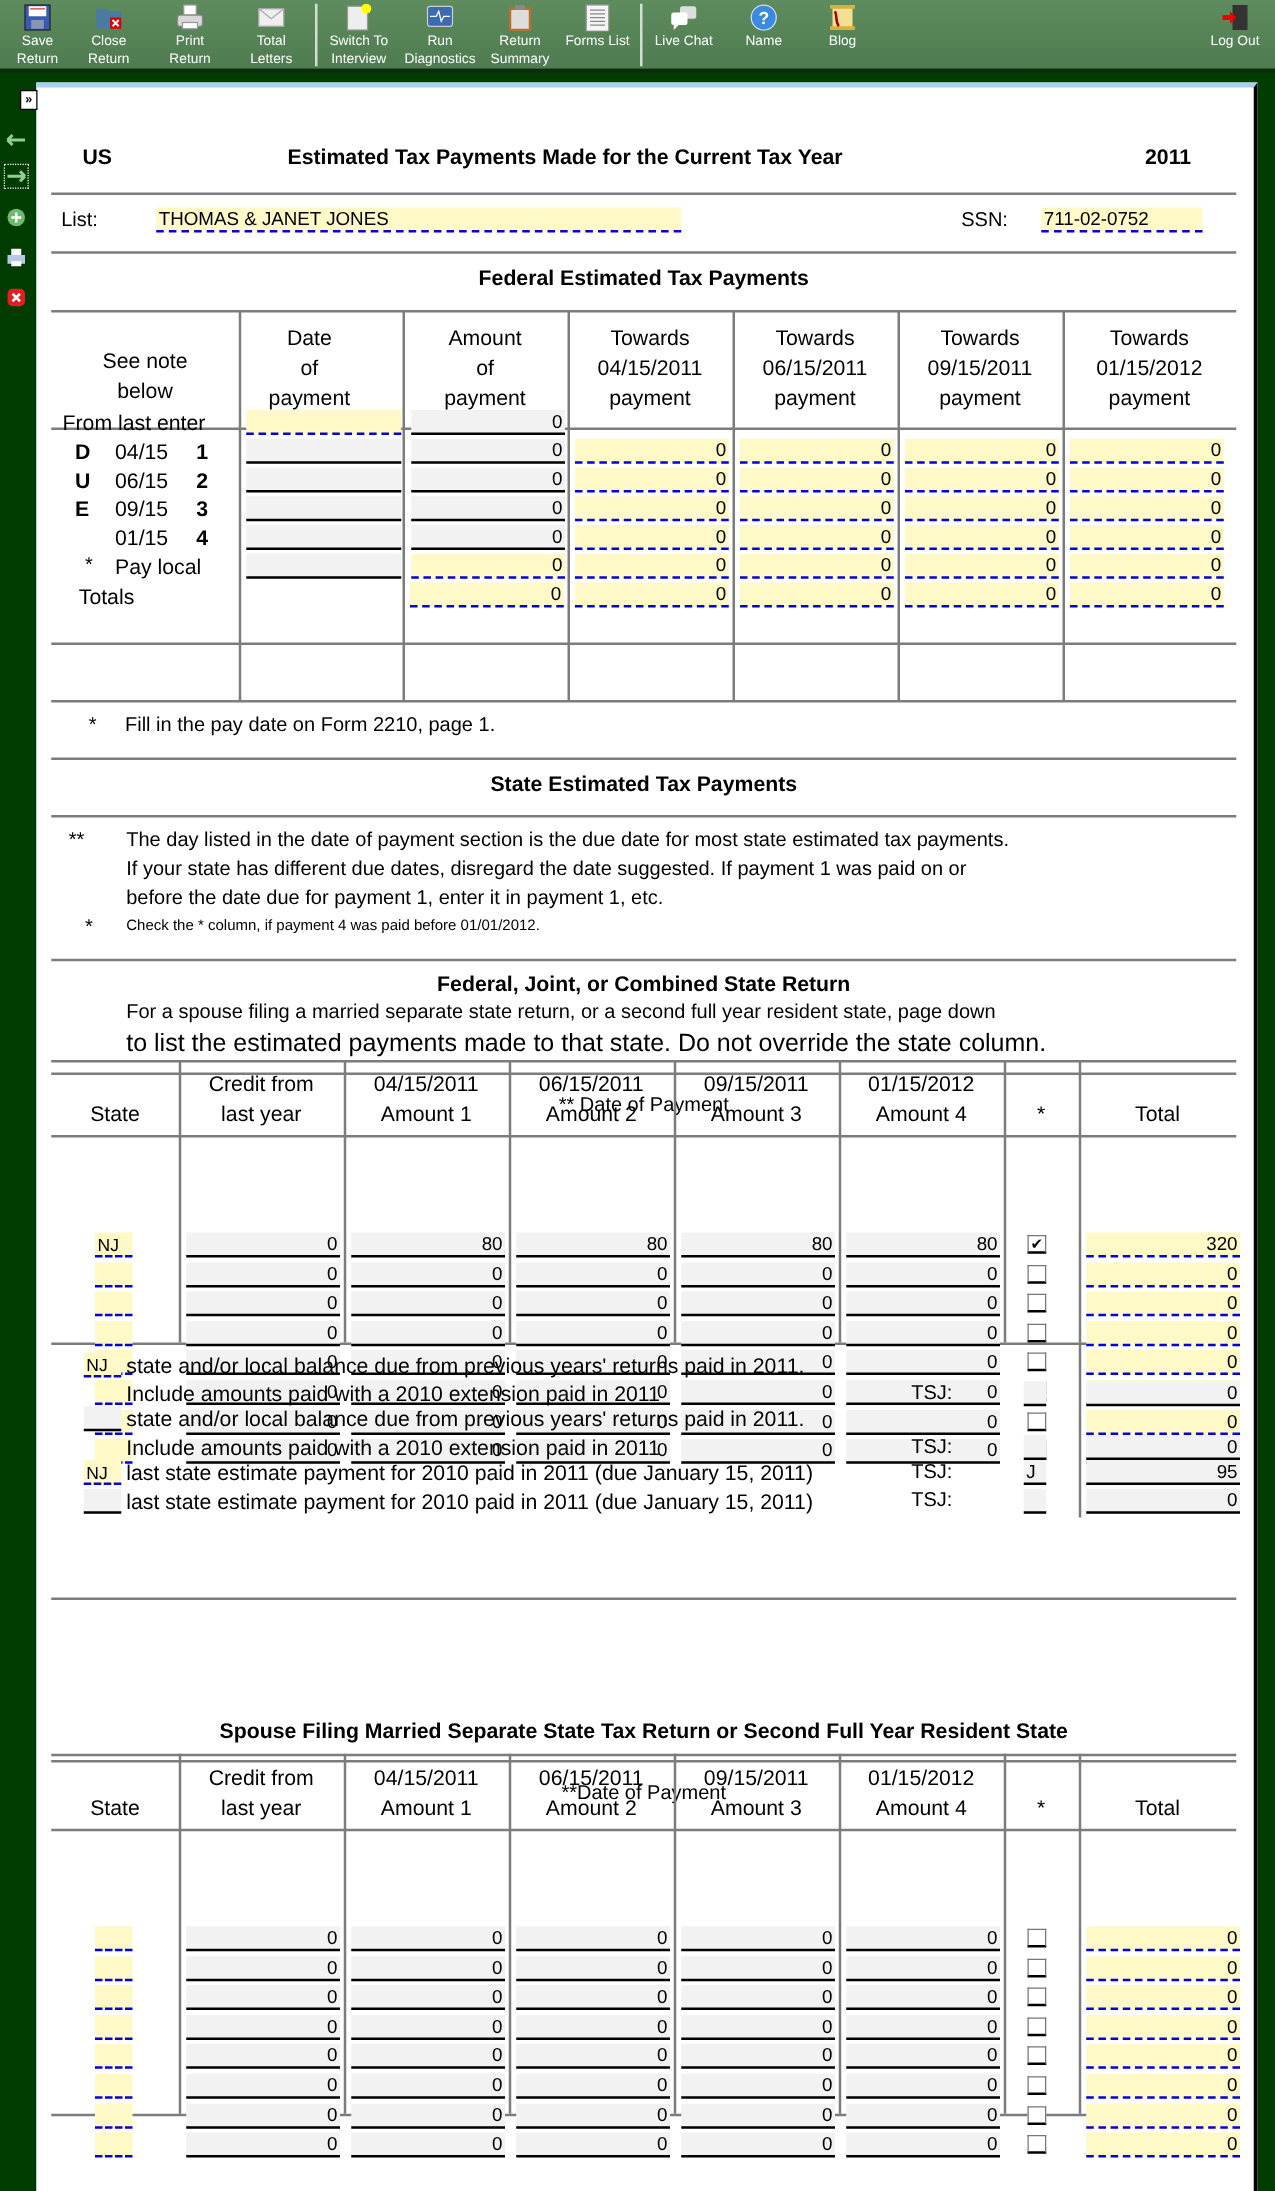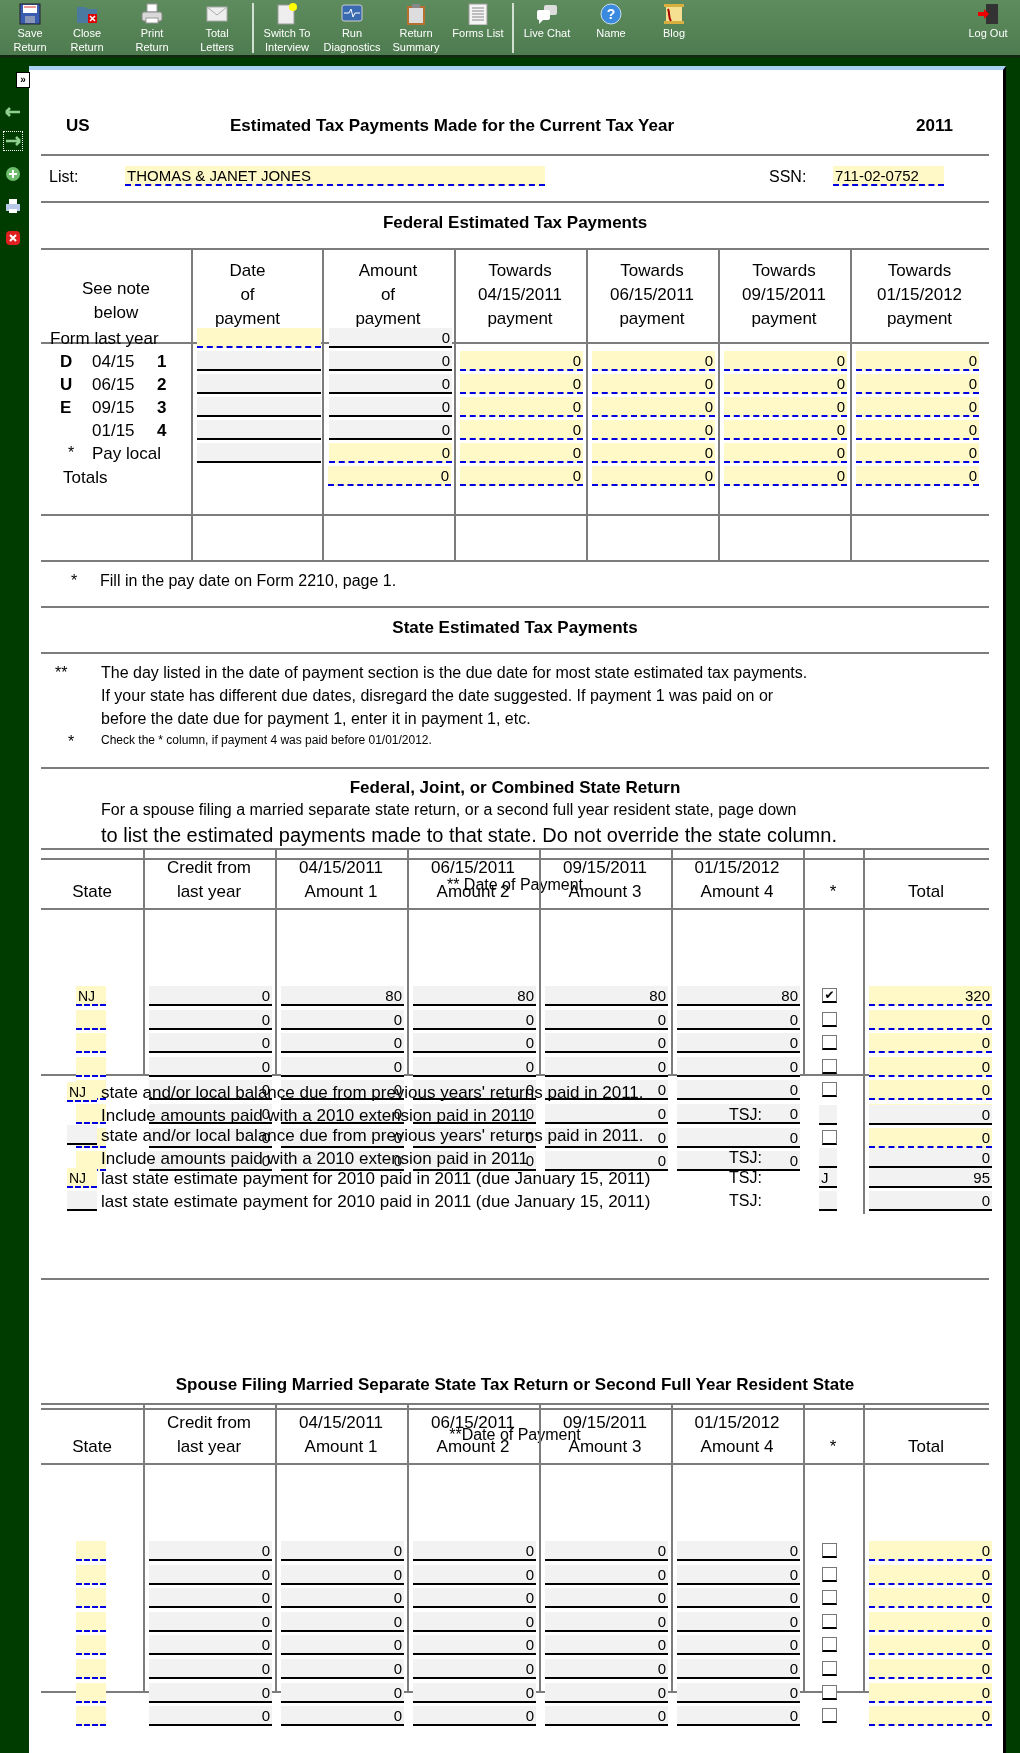--- a/index.html
+++ b/index.html
@@ -171,21 +171,21 @@
 <div id="page">
 <div class="form" id="form">
 
   <div class="txt b" style="left:25px;top:46px">US</div>
   <div class="txt b" style="left:189px;top:46px">Estimated Tax Payments Made for the Current Tax Year</div>
   <div class="txt b" style="left:875px;top:46px">2011</div>
   <div class="hr" style="top:84px"></div>
   <div class="txt" style="left:8px;top:98px;font-size:16px">List:</div>
   <div class="fld fyl" style="left:84px;top:96px;width:420px;font-size:15px">THOMAS &amp; JANET JONES</div>
   <div class="txt" style="left:728px;top:98px;font-size:16px">SSN:</div>
-  <div class="fld fyl" style="left:792px;top:96px;width:111px;font-size:15px">711-02-0752</div>
+  <div class="fld fyl" style="left:792px;top:96px;width:129px;font-size:15px">711-02-0752</div>
   <div class="hr" style="top:131px"></div>
 
   <div class="txt b c" style="left:0;width:948px;top:143px">Federal Estimated Tax Payments</div>
   <div class="hr" style="top:178px"></div>
   <div id="fed-table">
         <div class="vline" style="left:150px;top:179px;height:311px"></div>
         <div class="vline" style="left:281px;top:179px;height:311px"></div>
         <div class="vline" style="left:413px;top:179px;height:311px"></div>
         <div class="vline" style="left:545px;top:179px;height:311px"></div>
         <div class="vline" style="left:677px;top:179px;height:311px"></div>
@@ -221,21 +221,21 @@
           <div>Towards</div>
           <div>09/15/2011</div>
           <div>payment</div>
         </div>
         <div class="hdr" style="left:809px;width:139px;top:189px">
           <div>Towards</div>
           <div>01/15/2012</div>
           <div>payment</div>
         </div>
         <div style="position:absolute;left:0;top:258px;width:948px;height:22px">
-          <span class="txt" style="left:9px;top:1px;font-size:17px">Form last year</span>
+          <span class="txt" style="left:9px;top:1px;font-size:17px">From last enter</span>
           <div class="fld fy" style="left:156px;top:0;width:124px"></div>
           <div class="fld fg" style="left:288px;top:0;width:123px">0</div>
         </div>
         <div style="position:absolute;left:0;top:281px;width:948px;height:22px">
           <span class="txt b" style="left:19px;top:1px;font-size:17px">D</span>
           <span class="txt" style="left:51px;top:1px;font-size:17px">04/15</span>
           <span class="txt b" style="left:116px;top:1px;font-size:17px">1</span>
           <div class="fld fg" style="left:156px;top:0;width:124px"></div>
           <div class="fld fg" style="left:288px;top:0;width:123px">0</div>
           <div class="fld fy" style="left:419px;top:0;width:123px">0</div>

